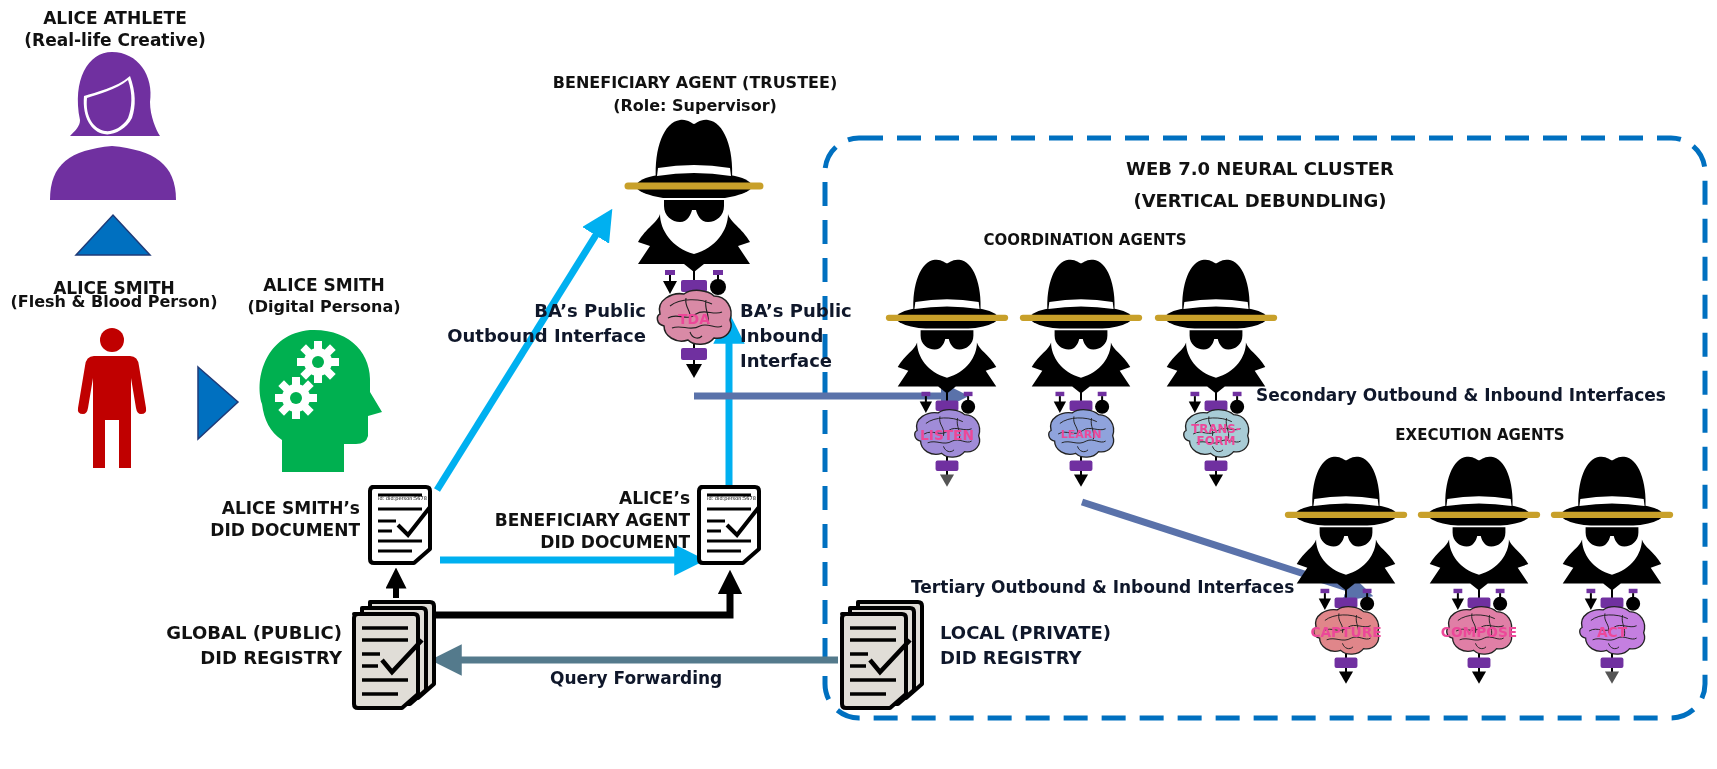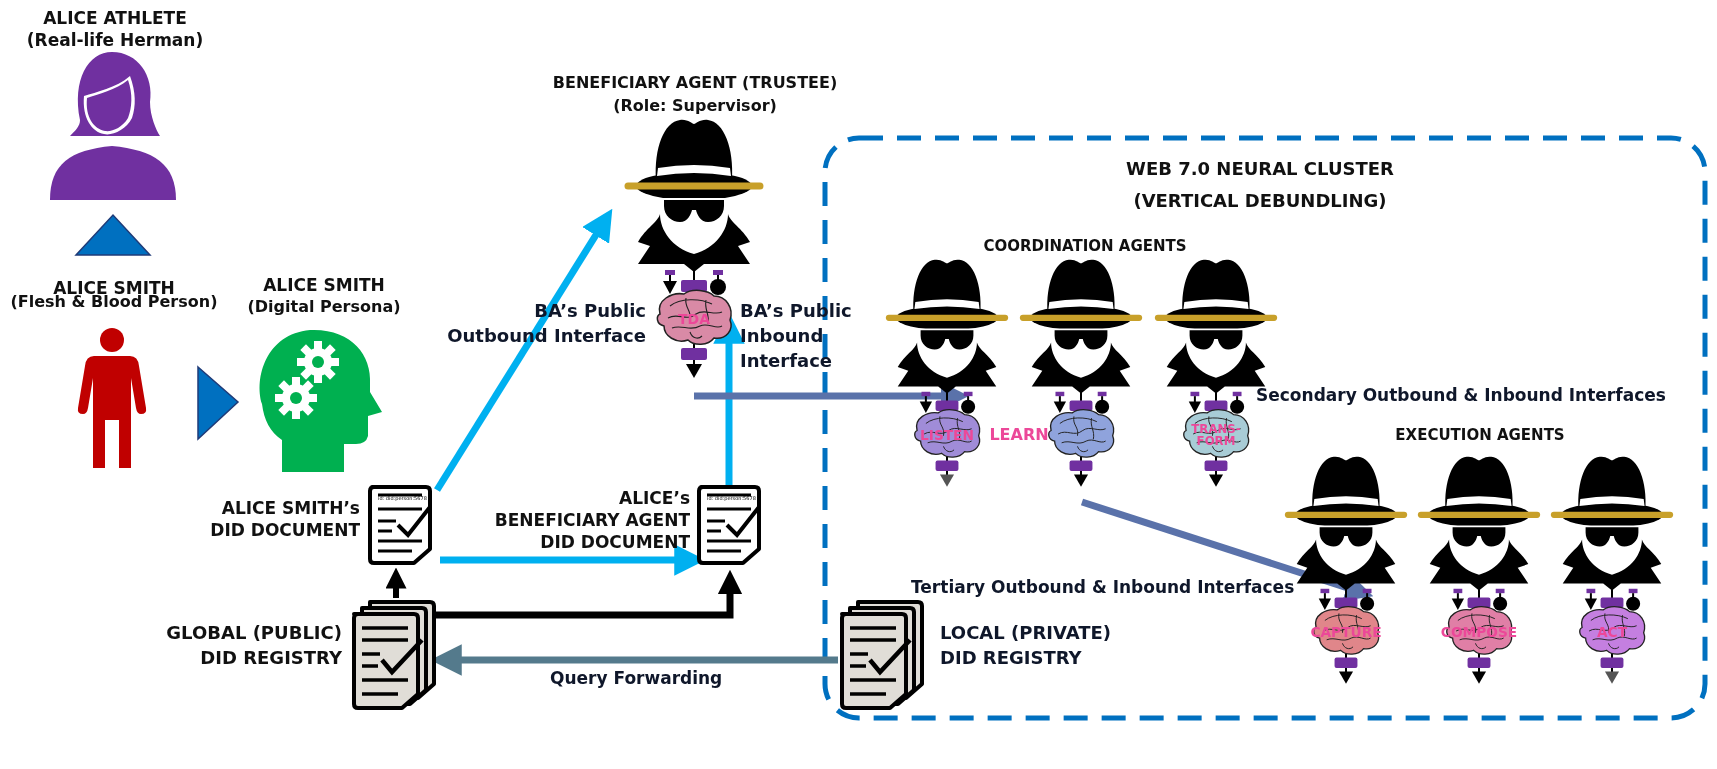--- a/index.html
+++ b/index.html
@@ -253,21 +253,21 @@
           <circle cx="1633.12" cy="603.72" r="7.04" fill="#000"></circle>
           <rect x="1600.56" y="597.56" width="22.88" height="10.56" fill="#7030a0" rx="2"></rect>
           <use href="#brainshape" x="1576.8" y="606.36" width="70.4" height="49.28" fill="#c47fe0" style="fill: rgb(196, 127, 224);"></use>
           <rect x="1600.56" y="657.4" width="22.88" height="10.56" fill="#7030a0" rx="2"></rect>
           <path d="M1604.96,671.48 L1619.04,671.48 L1612,683.8 Z" fill="#555"></path>
         </g>
       </g>
 </svg>
 
 <div class="lbl center t17" style="left:10px;top:8px;width:210px;">ALICE ATHLETE</div>
-<div class="lbl center t17" style="left:10px;top:30px;width:210px;">(Real-life Herman)</div>
+<div class="lbl center t17" style="left:10px;top:30px;width:210px;">(Real-life Creative)</div>
 
 <div class="lbl center t17" style="left:0px;top:278px;width:228px;">ALICE SMITH</div>
 <div class="lbl center t16" style="left:0px;top:292px;width:228px;">(Flesh &amp; Blood Person)</div>
 
 <div class="lbl center t17" style="left:234px;top:275px;width:180px;">ALICE SMITH</div>
 <div class="lbl center t16" style="left:234px;top:297px;width:180px;">(Digital Persona)</div>
 
 <div class="lbl center t16" style="left:520px;top:73px;width:350px;">BENEFICIARY AGENT (TRUSTEE)</div>
 <div class="lbl center t16" style="left:520px;top:96px;width:350px;">(Role: Supervisor)</div>
 
@@ -287,30 +287,30 @@
 <div class="lbl right t18" style="left:120px;top:622px;width:222px;">GLOBAL (PUBLIC)</div>
 <div class="lbl right t18" style="left:120px;top:647px;width:222px;">DID REGISTRY</div>
 
 <div class="lbl t18 navy" style="left:940px;top:622px;">LOCAL (PRIVATE)</div>
 <div class="lbl t18 navy" style="left:940px;top:647px;">DID REGISTRY</div>
 
 <div class="lbl t17 navy" style="left:550px;top:668px;">Query Forwarding</div>
 
 <div class="lbl center t24" style="left:1030px;top:158px;width:460px;">WEB 7.0 NEURAL CLUSTER</div>
 <div class="lbl center t24" style="left:1030px;top:190px;width:460px;">(VERTICAL DEBUNDLING)</div>
-<div class="lbl center t15" style="left:940px;top:237px;width:290px;">COORDINATION AGENTS</div>
+<div class="lbl center t15" style="left:940px;top:231px;width:290px;">COORDINATION AGENTS</div>
 <div class="lbl center t15" style="left:1340px;top:426px;width:280px;">EXECUTION AGENTS</div>
 
 <div class="lbl t17 navy" style="left:911px;top:577px;">Tertiary Outbound &amp; Inbound Interfaces</div>
 <div class="lbl t17 navy" style="left:1256px;top:385px;">Secondary Outbound &amp; Inbound Interfaces</div>
 
 <div id="brain-labels">
       <div class="brain-lbl" style="left: 694px; top: 319px; font-size: 14px;"><span>TDA</span></div>
       <div class="brain-lbl" style="left: 947px; top: 435px; font-size: 13.72px;"><span>LISTEN</span></div>
-      <div class="brain-lbl" style="left: 1019px; top: 435px; font-size: 16px;"><span>LEARN</span></div>
+      <div class="brain-lbl" style="left: 1081px; top: 435px; font-size: 11px;"><span>LEARN</span></div>
       <div class="brain-lbl" style="left: 1216px; top: 435px; font-size: 11.76px;"><span>TRANS-</span><br><span>FORM</span></div>
       <div class="brain-lbl" style="left: 1346px; top: 632px; font-size: 13.72px;"><span>CAPTURE</span></div>
       <div class="brain-lbl" style="left: 1479px; top: 632px; font-size: 13.72px;"><span>COMPOSE</span></div>
       <div class="brain-lbl" style="left: 1612px; top: 632px; font-size: 13.72px;"><span>ACT</span></div>
     </div>
 
 
 </div>
 
 </body></html>

